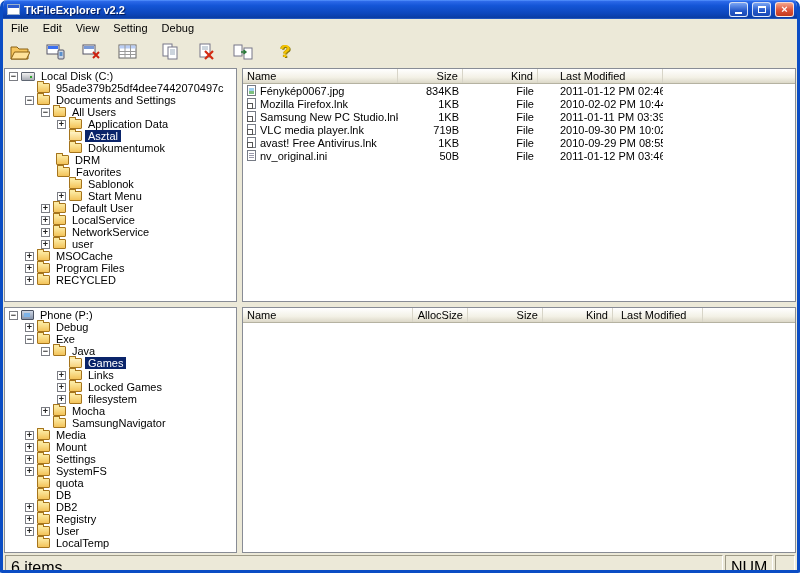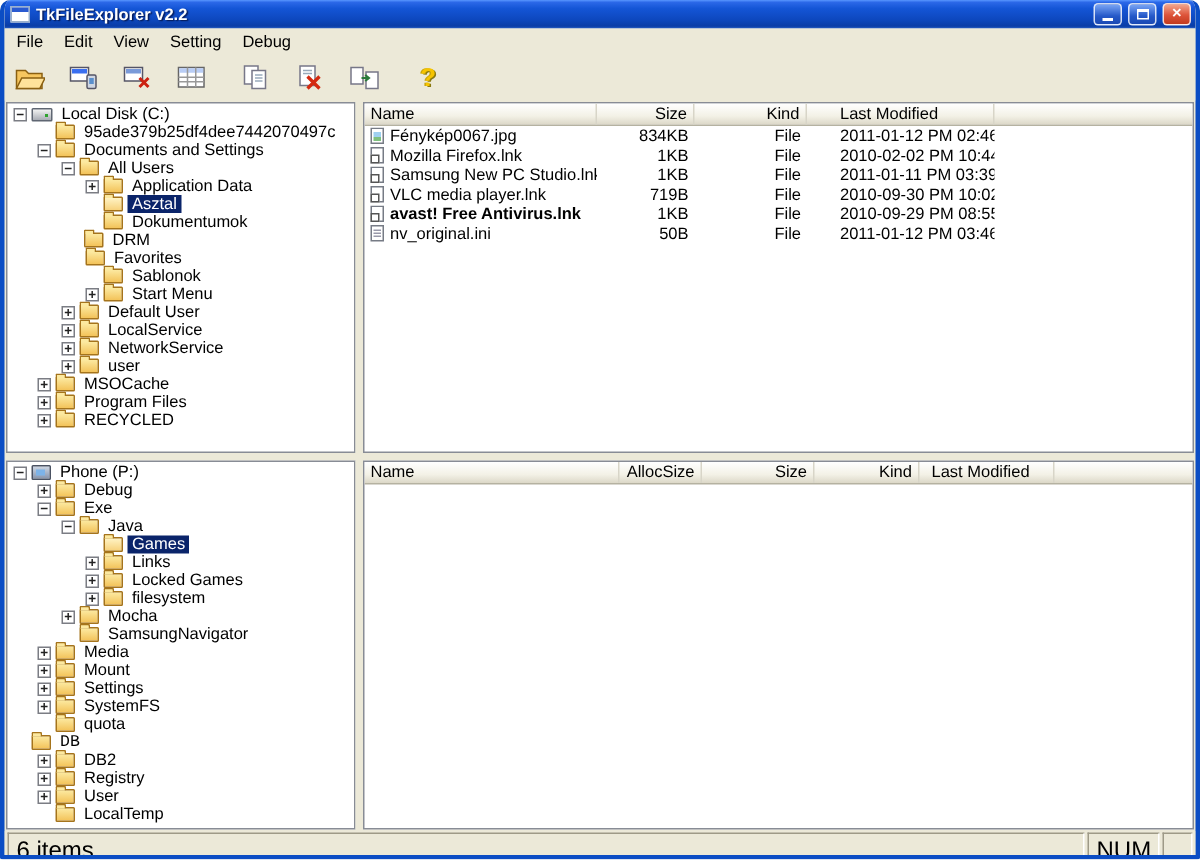--- a/index.html
+++ b/index.html
@@ -303,21 +303,21 @@
             <div class="cell" style="width: 155px;">
               <span class="ficon shortcut"></span>
               <span>VLC media player.lnk</span>
             </div>
             <div class="cell ar" style="width: 65px;">719B</div>
             <div class="cell ar" style="width: 75px;">File</div>
             <div class="cell" style="width: 125px; padding-left: 22px;">2010-09-30 PM 10:02</div>
             <div class="cell" style="flex: 1 1 0%;"></div>
           </div>
           <div class="fl-row">
-            <div class="cell" style="width: 155px; font-weight: bold;">
+            <div class="cell" style="width: 155px;">
               <span class="ficon shortcut"></span>
               <span>avast! Free Antivirus.lnk</span>
             </div>
             <div class="cell ar" style="width: 65px;">1KB</div>
             <div class="cell ar" style="width: 75px;">File</div>
             <div class="cell" style="width: 125px; padding-left: 22px;">2010-09-29 PM 08:55</div>
             <div class="cell" style="flex: 1 1 0%;"></div>
           </div>
           <div class="fl-row">
             <div class="cell" style="width: 155px;">
@@ -403,21 +403,21 @@
         <div class="tree-row" style="padding-left: 20px;">
           <span class="exp">+</span>
           <span class="ticon i-folder"></span>
           <span class="tlabel">SystemFS</span>
         </div>
         <div class="tree-row" style="padding-left: 20px;">
           <span class="exp none"></span>
           <span class="ticon i-folder"></span>
           <span class="tlabel">quota</span>
         </div>
-        <div class="tree-row" style="padding-left: 4px; font-family: Liberation Mono, monospace;">
+        <div class="tree-row" style="padding-left: 20px;">
           <span class="exp none"></span>
           <span class="ticon i-folder"></span>
           <span class="tlabel">DB</span>
         </div>
         <div class="tree-row" style="padding-left: 20px;">
           <span class="exp">+</span>
           <span class="ticon i-folder"></span>
           <span class="tlabel">DB2</span>
         </div>
         <div class="tree-row" style="padding-left: 20px;">

